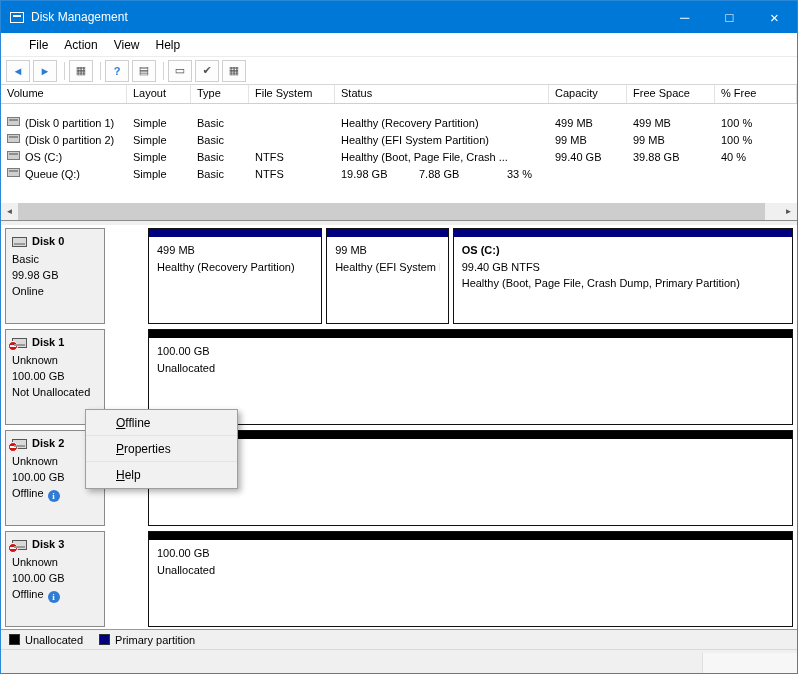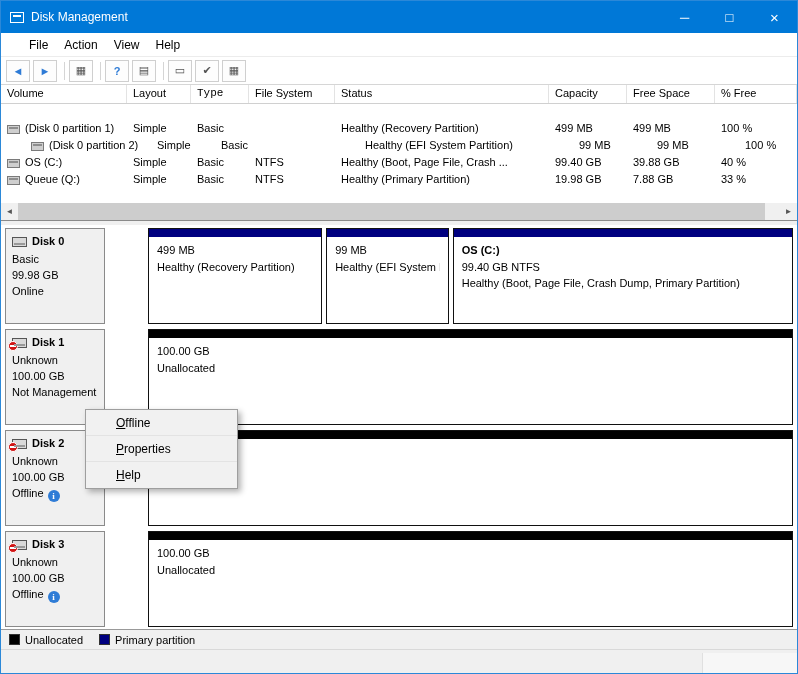--- a/index.html
+++ b/index.html
@@ -23,21 +23,21 @@
   .toolbar{height:28px;flex:none;display:flex;align-items:center;padding:0 5px;background:#fff;border-bottom:1px solid #d6d6d6;}
   .tool-btn{width:24px;height:22px;border:1px solid #cfcfcf;background:#fdfdfd;display:flex;align-items:center;justify-content:center;margin-right:3px;font-size:11px;color:#555;padding:0;}
   .tool-btn.blue .glyph{color:#2e7bd6;font-weight:bold;}
   .tool-sep{width:1px;height:18px;background:#d5d5d5;margin:0 4px;}
   
   .volume-pane{height:136px;flex:none;display:flex;flex-direction:column;background:#fff;border-bottom:1px solid #8a8a8a;gap:13px;}
   .vh-row{display:flex;height:19px;flex:none;border-bottom:1px solid #d0d0d0;}
   .vh-cell{font-size:11px;padding:2px 4px 0 6px;border-right:1px solid #e3e3e3;white-space:nowrap;overflow:hidden;}
   .v-rows{flex:1;overflow:hidden;}
   .v-row{display:flex;height:17px;align-items:center;}
-  .v-cell{font-size:11px;padding:0 4px 0 6px;white-space:nowrap;overflow:hidden;display:flex;align-items:flex-end;height:100%;}
+  .v-cell{font-size:11px;padding:0 4px 0 6px;white-space:nowrap;overflow:hidden;display:flex;align-items:flex-start;height:100%;}
   .vol-icon{width:13px;height:9px;background:#cfcfcf;border:1px solid #7a7a7a;margin-right:5px;flex:none;position:relative;}
   .vol-icon::after{content:"";position:absolute;left:1px;right:1px;top:1px;height:2px;background:#8e8e8e;}
   .hscroll{height:17px;flex:none;background:#f0f0f0;display:flex;align-items:stretch;}
   .scroll-btn{width:17px;display:flex;align-items:center;justify-content:center;font-size:8px;color:#555;background:#f0f0f0;border:none;padding:0;}
   .scroll-track{flex:1;position:relative;}
   .scroll-thumb{position:absolute;left:0;top:0;bottom:0;width:98%;background:#cdcdcd;}
   .splitter{height:4px;flex:none;background:#f0f0f0;}
   
   .graph-pane{flex:1;background:#fff;padding:3px 4px 0 4px;position:relative;overflow:hidden;}
   .disk-row{display:flex;height:96px;margin-bottom:5px;gap:38px;}
@@ -118,21 +118,21 @@
       </button>
       <button class="tool-btn">
         <span class="glyph">▦</span>
       </button>
     </div>
 
   <div class="volume-pane">
     <div class="vh-row" id="volHeader">
         <div class="vh-cell" style="width: 126px;">Volume</div>
         <div class="vh-cell" style="width: 64px;">Layout</div>
-        <div class="vh-cell" style="width: 58px; font-family: Liberation Mono, monospace;">Type</div>
+        <div class="vh-cell" style="width: 58px;">Type</div>
         <div class="vh-cell" style="width: 86px;">File System</div>
         <div class="vh-cell" style="width: 214px;">Status</div>
         <div class="vh-cell" style="width: 78px;">Capacity</div>
         <div class="vh-cell" style="width: 88px;">Free Space</div>
         <div class="vh-cell" style="flex: 1 1 0%;">% Free</div>
       </div>
     <div class="v-rows" id="volRows">
         <div class="v-row">
           <div class="v-cell" style="width: 126px;">
             <span class="vol-icon"></span>
@@ -154,21 +154,21 @@
             <span>499 MB</span>
           </div>
           <div class="v-cell" style="width: 88px;">
             <span>499 MB</span>
           </div>
           <div class="v-cell" style="flex: 1 1 0%;">
             <span>100 %</span>
           </div>
         </div>
         <div class="v-row">
-          <div class="v-cell" style="width: 126px; margin-left: 24px;">
+          <div class="v-cell" style="width: 126px;">
             <span class="vol-icon"></span>
             <span>(Disk 0 partition 2)</span>
           </div>
           <div class="v-cell" style="width: 64px;">
             <span>Simple</span>
           </div>
           <div class="v-cell" style="width: 58px;">
             <span>Basic</span>
           </div>
           <div class="v-cell" style="width: 86px;">
@@ -220,23 +220,20 @@
             <span>Queue (Q:)</span>
           </div>
           <div class="v-cell" style="width: 64px;">
             <span>Simple</span>
           </div>
           <div class="v-cell" style="width: 58px;">
             <span>Basic</span>
           </div>
           <div class="v-cell" style="width: 86px;">
             <span>NTFS</span>
-          </div>
-          <div class="v-cell" style="width: 214px;">
-            <span>Healthy (Primary Partition)</span>
           </div>
           <div class="v-cell" style="width: 78px;">
             <span>19.98 GB</span>
           </div>
           <div class="v-cell" style="width: 88px;">
             <span>7.88 GB</span>
           </div>
           <div class="v-cell" style="flex: 1 1 0%;">
             <span>33 %</span>
           </div>
@@ -292,21 +289,21 @@
       <div class="disk-row">
         <div class="disk-head">
           <div class="disk-title">
             <span class="drive-icon">
               <span class="no-badge"></span>
             </span>
             <span class="disk-name">Disk 1</span>
           </div>
           <div class="disk-line"><span>Unknown</span></div>
           <div class="disk-line"><span>100.00 GB</span></div>
-          <div class="disk-line"><span>Not Management</span></div>
+          <div class="disk-line"><span>Not Unallocated</span></div>
         </div>
         <div class="parts">
           <div class="part" style="flex: 1 1 0%;">
             <div class="part-bar" style="background: rgb(0, 0, 0);"></div>
             <div class="part-body">
               <div class="part-line">100.00 GB</div>
               <div class="part-line">Unallocated</div>
             </div>
           </div>
         </div>

